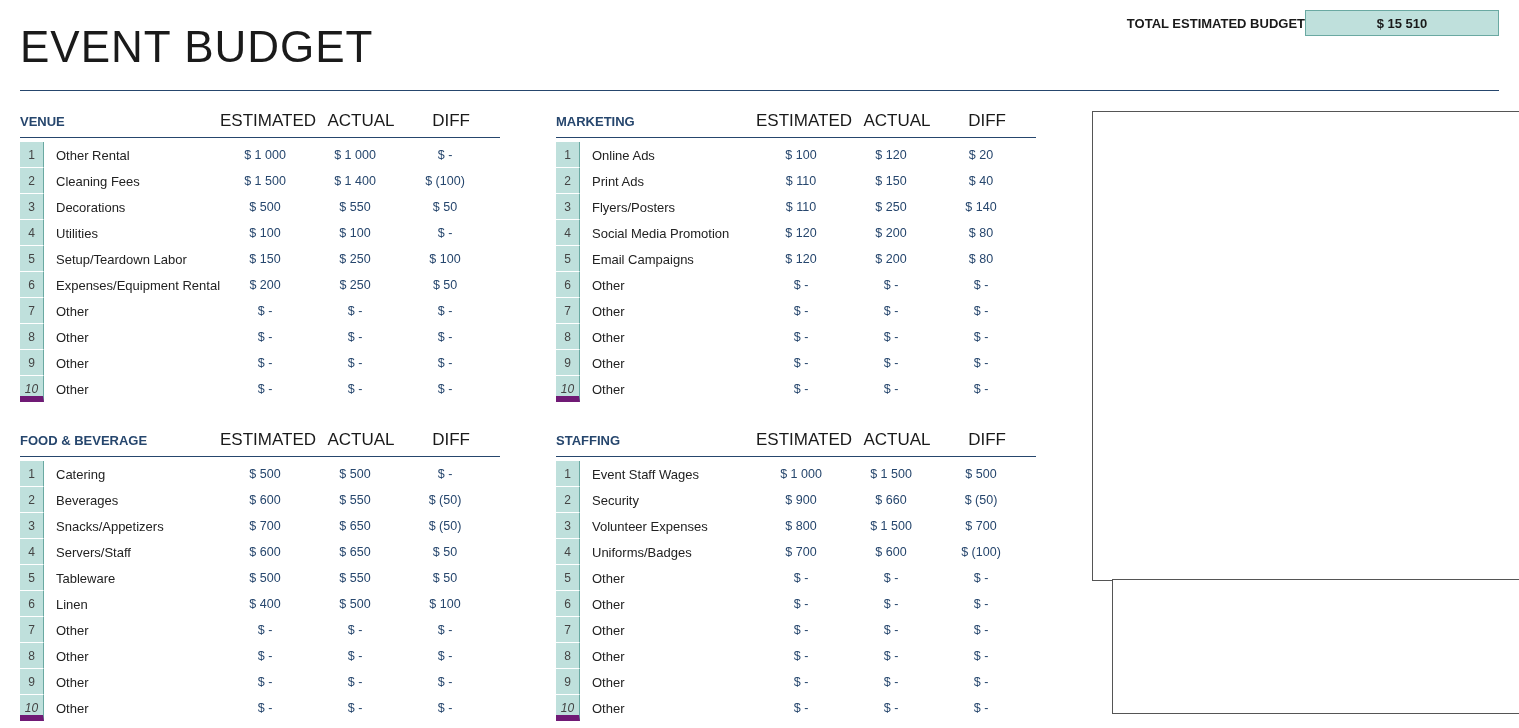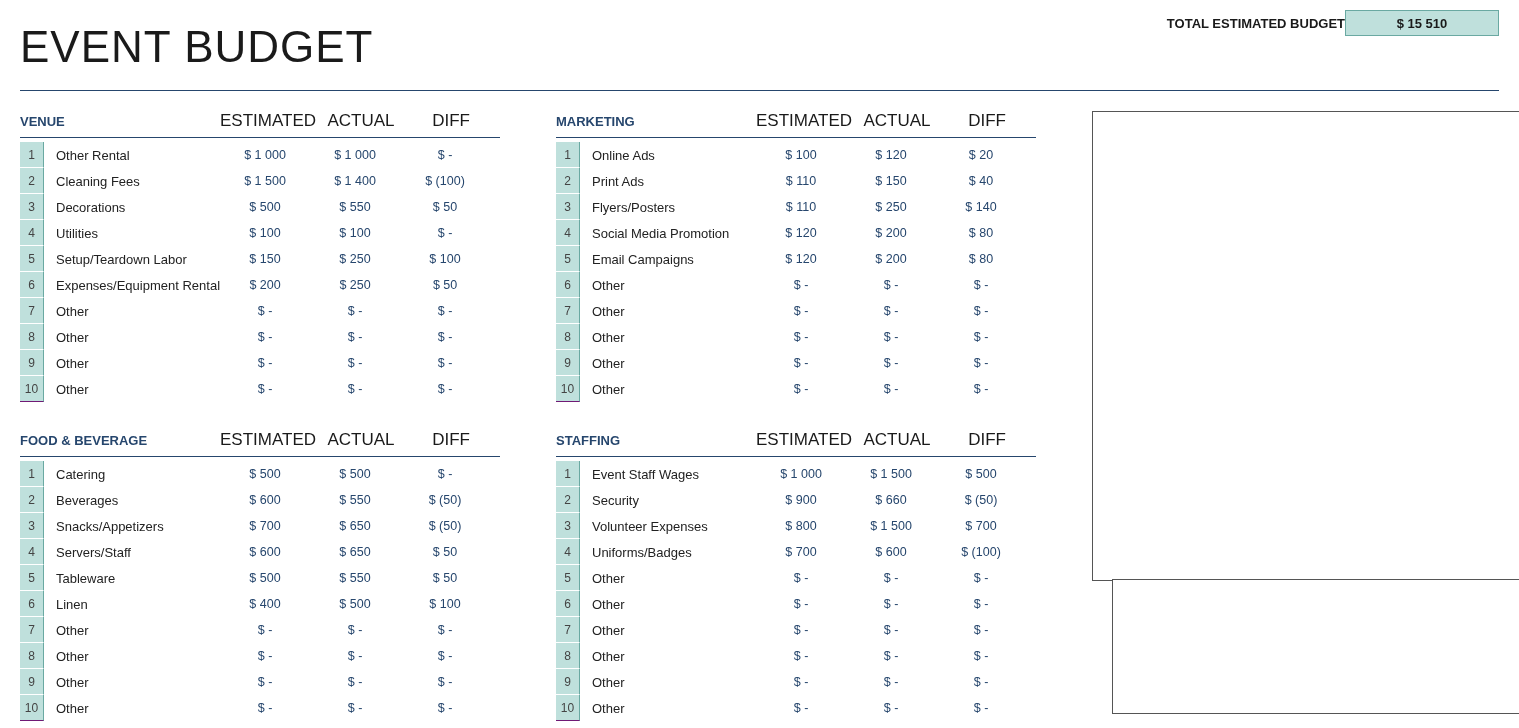--- a/index.html
+++ b/index.html
@@ -40,21 +40,21 @@
   .total-line {
     display: flex;
     align-items: center;
   }
   .total-label {
     font-size: 13px;
     font-weight: 700;
     color: #1a1a1a;
   }
   .total-box {
-    width: 154px;
+    width: 194px;
     height: 26px;
     background: #bfe0dc;
     border: 1px solid #6aa9a2;
     display: flex;
     align-items: center;
     justify-content: center;
     font-size: 13px;
     font-weight: 700;
     color: #1a1a1a;
   }
@@ -96,21 +96,21 @@
     line-height: 26px;
     text-align: center;
     font-size: 12px;
     color: #444;
     background: #bfe0dc;
     border-right: 1px solid #6aa9a2;
     border-bottom: 1px solid #ffffff;
     margin-right: 12px;
   }
   .row:first-of-type .row-num { border-top: 1px solid #6aa9a2; }
-  .row:last-of-type .row-num { border-bottom: 1px solid #701a75; }
+  .row:last-of-type .row-num { border-bottom: 6px solid #701a75; font-style: italic; }
   .row-label {
     flex: 0 0 164px;
     font-size: 13px;
     color: #222;
     white-space: nowrap;
   }
   .row-val {
     flex: 0 0 90px;
     text-align: center;
     font-size: 12.5px;

